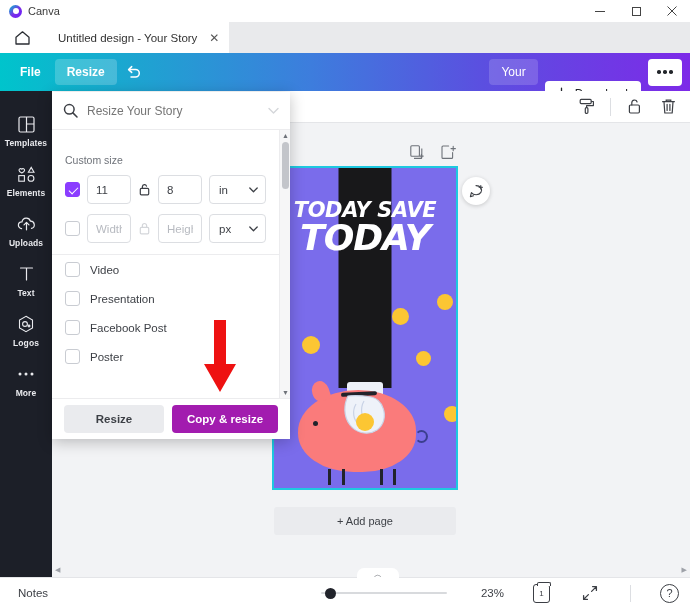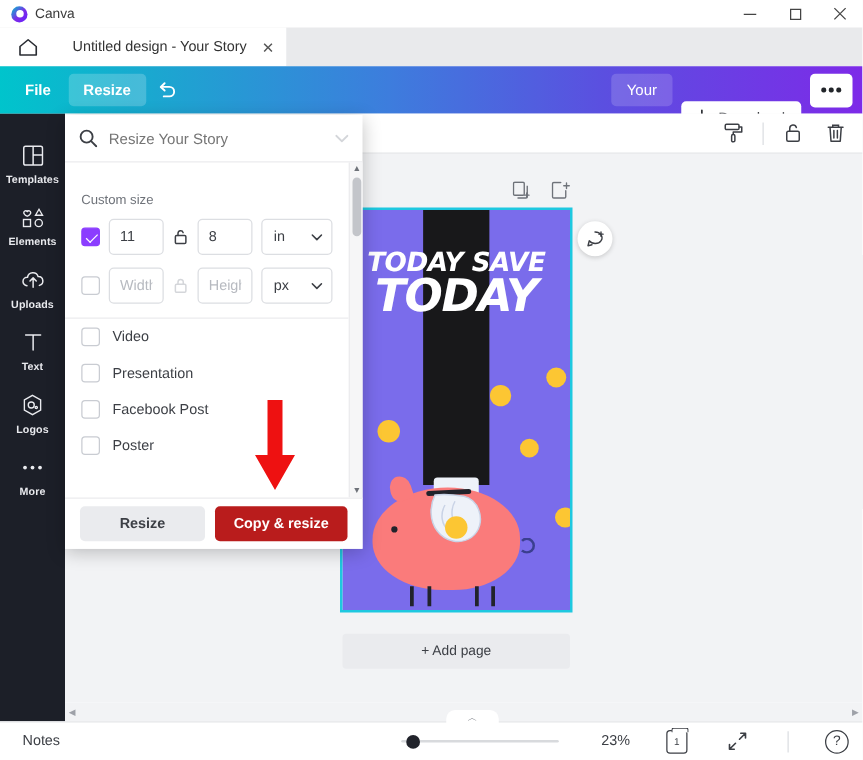--- a/index.html
+++ b/index.html
@@ -242,21 +242,21 @@
     position: absolute; left: 0; bottom: 0; width: 238px; height: 41px;
     display: flex; align-items: center; gap: 8px; padding: 0 12px;
     border-top: 1px solid #ececee; background: #fff;
   }
   .btn-resize {
     width: 100px; height: 28px; background: #eaebee; border-radius: 4px;
     display: flex; align-items: center; justify-content: center;
     font-size: 11.5px; font-weight: bold; color: #3c3f45;
   }
   .btn-copy-resize {
-    flex: 1; height: 28px; background: #b91c1c; border-radius: 4px;
+    flex: 1; height: 28px; background: #a21caf; border-radius: 4px;
     display: flex; align-items: center; justify-content: center;
     font-size: 11.5px; font-weight: bold; color: #fff;
   }
 
   
   .red-arrow {
     position: absolute; left: 203px; top: 320px; width: 34px; height: 74px; z-index: 60;
     pointer-events: none;
   }
 

